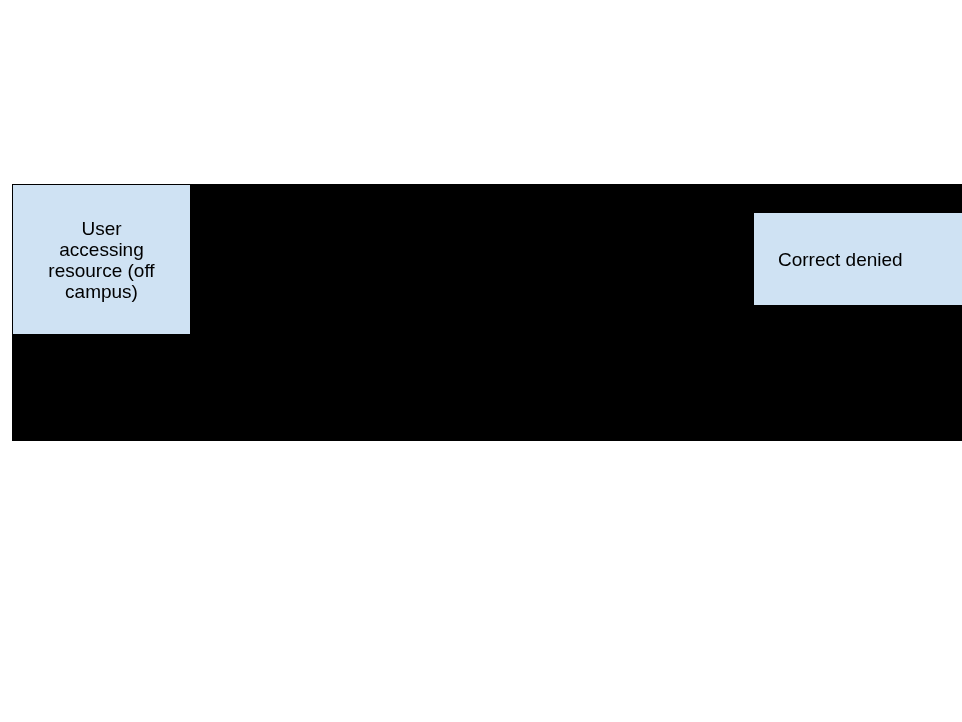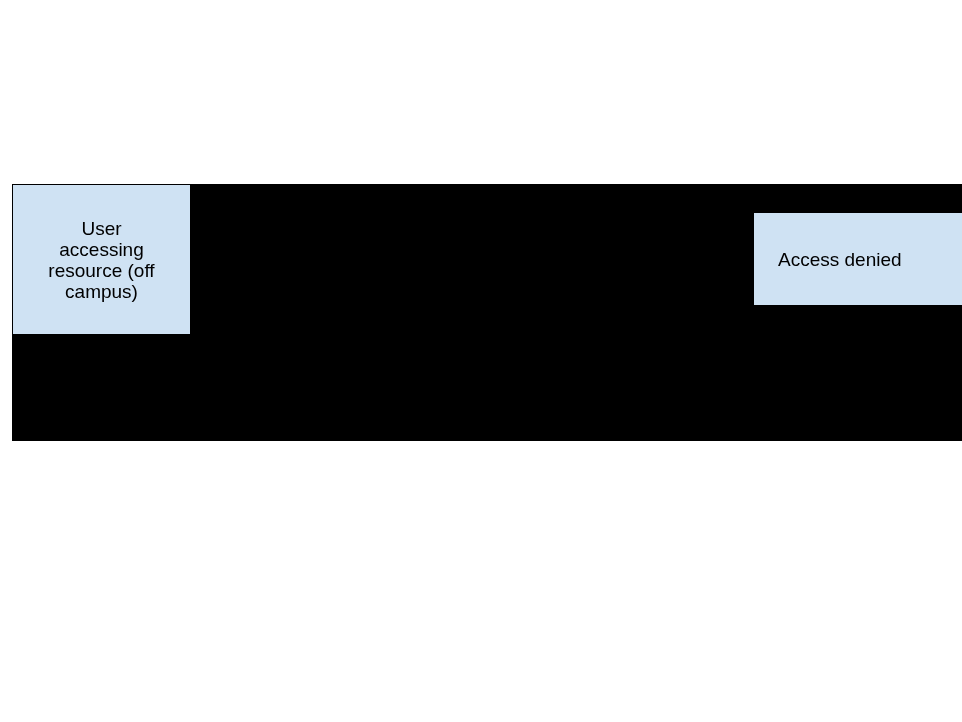--- a/index.html
+++ b/index.html
@@ -73,16 +73,16 @@
 <div class="canvas">
 
   <div class="blackout"></div>
 
   <div class="node rect node-start">
     <span>User accessing resource (off campus)</span>
   </div>
 
 
   <div class="node rect node-denied">
-    <span>Access denied</span>
+    <span>Correct denied</span>
   </div>
 
 </div>
 
 </body></html>

